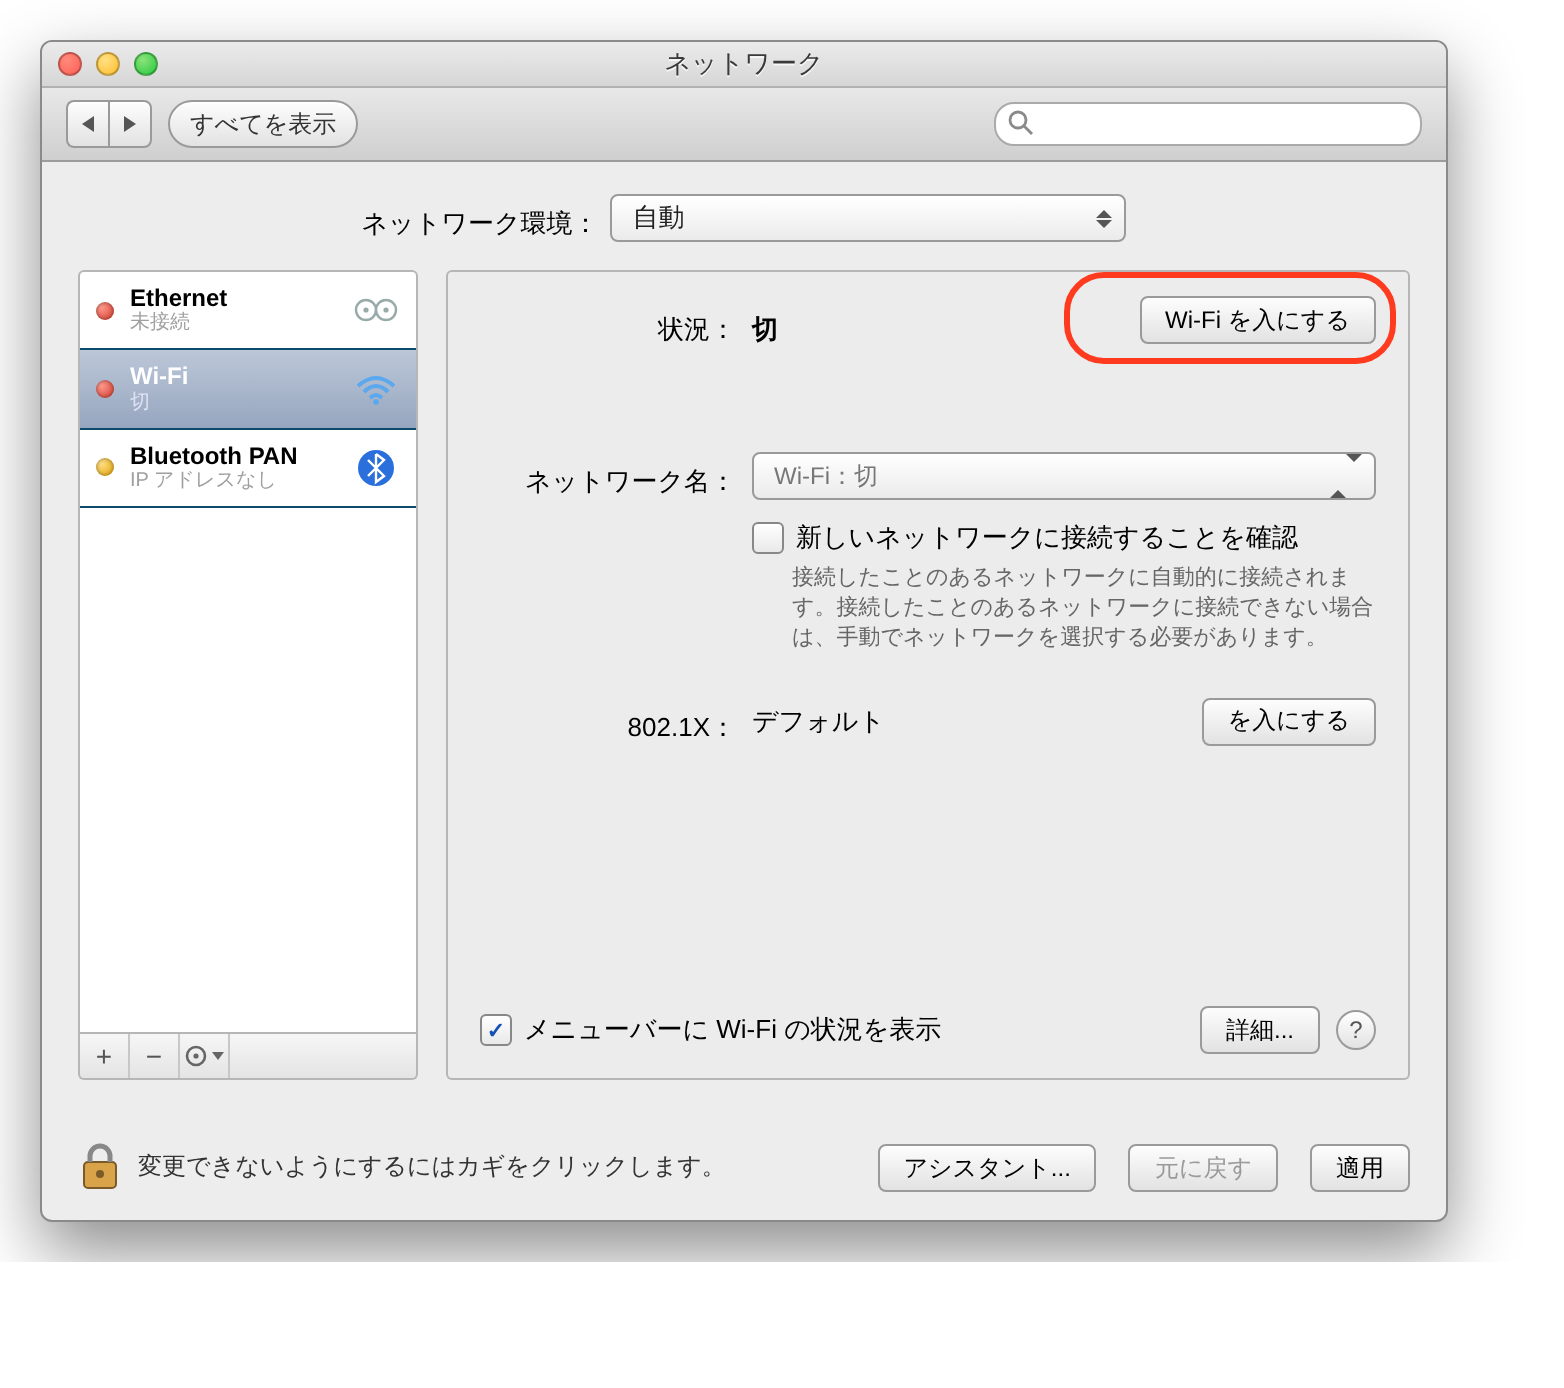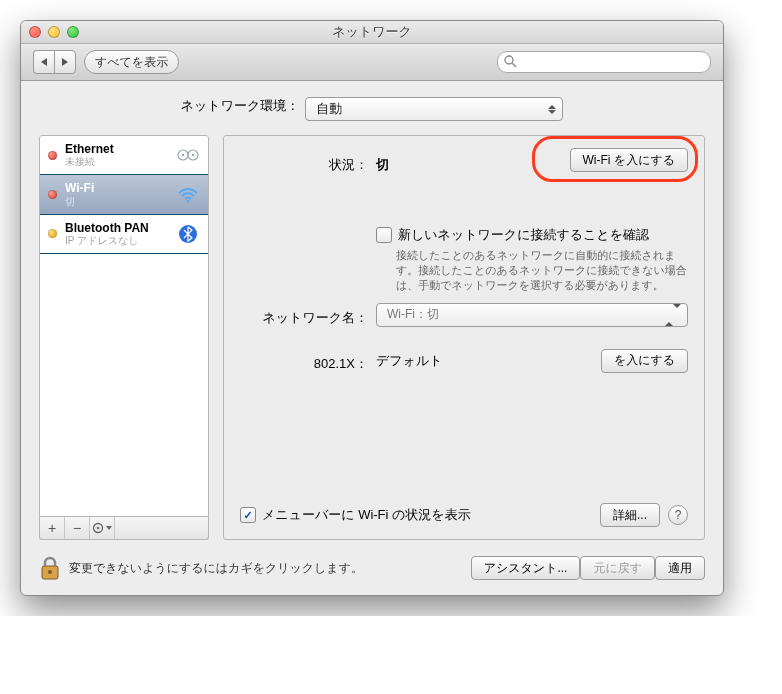--- a/index.html
+++ b/index.html
@@ -19,21 +19,21 @@
   .segR{border-radius:0 4px 4px 0;padding:0 7px}
   .arrow{width:0;height:0;border-top:4px solid transparent;border-bottom:4px solid transparent}
   .arrow.l{border-right:6px solid #555}
   .arrow.r{border-left:6px solid #555}
   .spacer{flex:1}
   .search-wrap{position:relative}
   .search{width:180px;height:20px;border:1px solid #aaa;border-radius:10px;padding:0 8px 0 24px;font-size:12px;background:#fff}
   .search-wrap svg{position:absolute;left:7px;top:4px}
 
   .body{padding:14px 18px 14px 18px}
-  .loc-row{display:flex;align-items:flex-start;justify-content:center;margin:2px 0 14px}
+  .loc-row{display:flex;align-items:flex-end;justify-content:center;margin:2px 0 14px}
   .loc-row label{margin-right:6px;font-size:13px}
   .select{display:flex;align-items:center;justify-content:space-between;background:linear-gradient(#fff,#ebebeb);border:1px solid #9a9a9a;border-radius:4px;height:22px;padding:0 6px 0 10px;font-size:13px;color:#222;box-shadow:inset 0 1px 0 #fff;min-width:240px}
   .select .chev{display:flex;flex-direction:column;gap:1px}
   .chev .tri{width:0;height:0;border-left:4px solid transparent;border-right:4px solid transparent}
   .chev .up{border-bottom:4px solid #555}
   .chev .down{border-top:4px solid #555}
 
   .cols{display:flex;gap:14px}
   .sidebar-wrap{width:170px}
   .sidebar{height:380px;border:1px solid #b6b6b6;border-radius:3px 3px 0 0;background:#fff;overflow:hidden}
@@ -60,21 +60,21 @@
   .wifi-btn-wrap{position:absolute;right:0;top:-4px}
   .highlight-ring{position:absolute;right:-10px;top:-12px;width:160px;height:40px;border:3px solid #ff3b1f;border-radius:20px;pointer-events:none}
   .desc{font-size:11px;color:#666;line-height:1.35;margin-left:0px}
   .chk{display:flex;align-items:center;font-size:13px;gap:6px}
   .chkbox{width:14px;height:14px;border:1px solid #888;border-radius:3px;background:linear-gradient(#fff,#e9e9e9);display:inline-flex;align-items:center;justify-content:center}
   .chkbox.checked::after{content:"✓";font-size:11px;color:#1551b5;font-weight:bold}
   .panel-foot{margin-top:auto;display:flex;align-items:center}
   .panel-foot .grow{flex:1}
   .q{width:18px;height:18px;border:1px solid #9a9a9a;border-radius:50%;background:linear-gradient(#fff,#e2e2e2);display:inline-flex;align-items:center;justify-content:center;font-size:12px;color:#555;margin-left:8px}
 
-  .bottom{display:flex;align-items:center;margin-top:15px;gap:0}
+  .bottom{display:flex;align-items:flex-end;margin-top:30px;gap:16px}
   .lock{display:flex;align-items:center;gap:8px;font-size:12px;color:#333;flex:1}
   .push{height:22px;padding:0 12px;background:linear-gradient(#fdfdfd,#e2e2e2);border:1px solid #9a9a9a;border-radius:4px;font-size:12px;display:inline-flex;align-items:center;justify-content:center;cursor:default}
   .push.dis{color:#9a9a9a}
   .sel-dd{display:flex;align-items:center;justify-content:space-between;background:linear-gradient(#fff,#ebebeb);border:1px solid #9a9a9a;border-radius:4px;height:22px;padding:0 6px 0 10px;font-size:12px;color:#777;min-width:190px}
 </style>
 </head>
 <body>
 
 <div class="shadow-wrap">
 <div class="window">
@@ -186,37 +186,37 @@
           <div class="val"><b>切</b></div>
           <div class="wifi-btn-wrap">
             <div class="highlight-ring"></div>
             <div class="push">Wi-Fi を入にする</div>
           </div>
         </div>
 
         <div style="height:42px"></div>
 
         <div class="row">
+          <div class="lab">ネットワーク名：</div>
+          <div class="val">
+            <div class="sel-dd">
+              <span>Wi-Fi：切</span>
+              <span class="chev"><span class="tri up"></span><span class="tri down"></span></span>
+            </div>
+          </div>
+        </div>
+
+        <div class="row">
           <div class="lab"></div>
           <div class="val">
             <div class="chk">
               <span class="chkbox"></span>
               <span>新しいネットワークに接続することを確認</span>
             </div>
             <div class="desc" style="margin-top:4px;padding-left:20px">接続したことのあるネットワークに自動的に接続されます。接続したことのあるネットワークに接続できない場合は、手動でネットワークを選択する必要があります。</div>
-          </div>
-        </div>
-
-        <div class="row">
-          <div class="lab">ネットワーク名：</div>
-          <div class="val">
-            <div class="sel-dd">
-              <span>Wi-Fi：切</span>
-              <span class="chev"><span class="tri up"></span><span class="tri down"></span></span>
-            </div>
           </div>
         </div>
 
         <div style="height:12px"></div>
 
         <div class="row">
           <div class="lab">802.1X：</div>
           <div class="val" style="display:flex;align-items:center">
             <span style="flex:1">デフォルト</span>
             <div class="push">を入にする</div>

